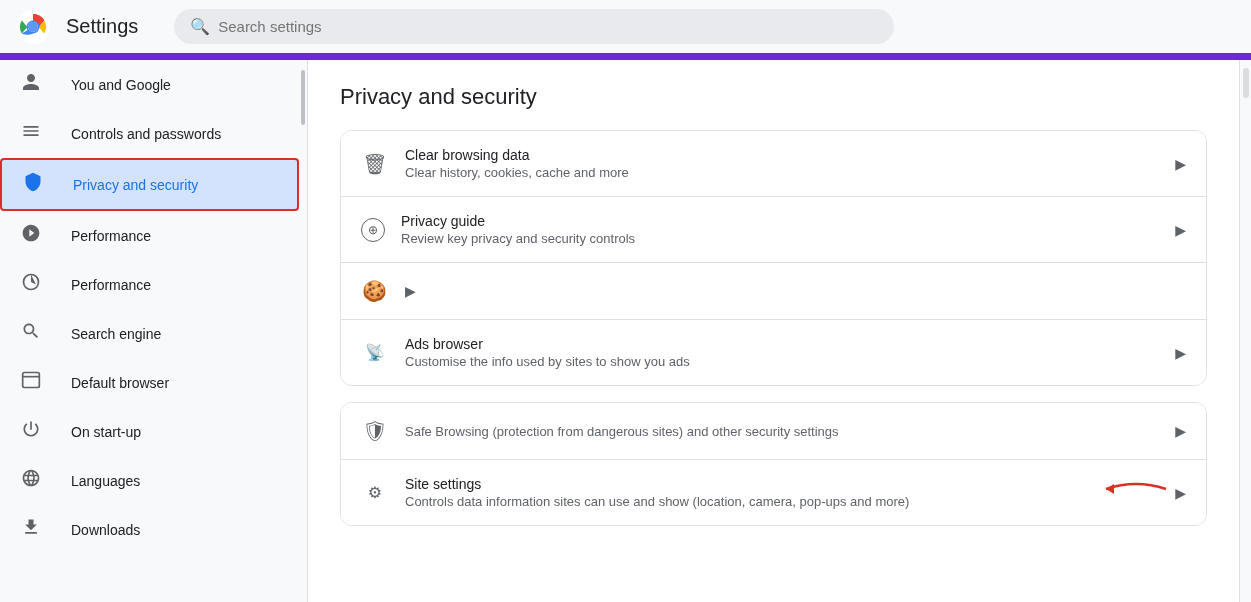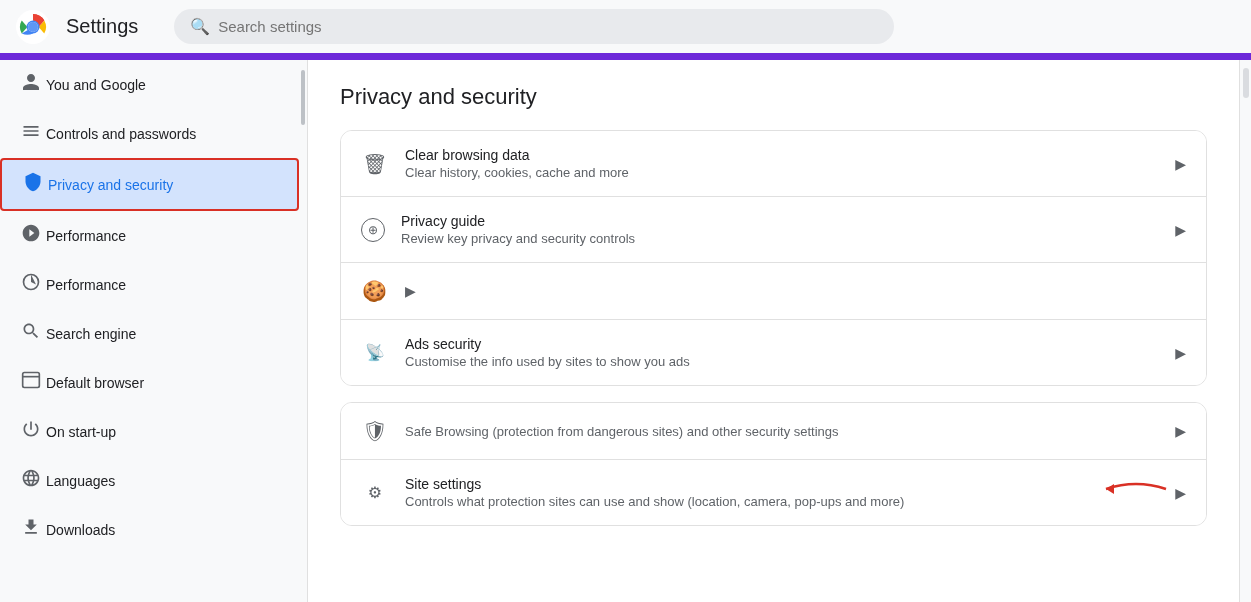--- a/index.html
+++ b/index.html
@@ -26,21 +26,21 @@
 
     
     .main { display: flex; flex: 1; overflow: hidden; }
 
     
     .sidebar {
       width: 308px; background: #f8f9fa; overflow-y: auto;
       border-right: 1px solid #e0e0e0; flex-shrink: 0; position: relative;
     }
     .sidebar-item {
-      display: flex; align-items: center; gap: 4px;
+      display: flex; align-items: center; gap: 29px;
       padding: 12px 16px 12px 20px; cursor: pointer;
       font-size: 14px; color: #202124; border-radius: 0 24px 24px 0; margin-right: 8px;
     }
     .sidebar-item.active {
       background: #d3e3fd; color: #1a73e8; font-weight: 500;
       border: 2px solid #d93025; border-radius: 4px; margin-right: 8px;
     }
     .sidebar-item.active .sidebar-icon { color: #1a73e8; }
     .sidebar-icon { font-size: 18px; width: 22px; text-align: center; color: #5f6368; flex-shrink: 0; }
     .sidebar-label { font-size: 14px; }
@@ -208,40 +208,40 @@
         </div>
         <span class="settings-row-arrow">▶</span>
       </div>
       <div class="settings-row">
         <span class="settings-row-icon">🍪</span>
         <span class="settings-row-arrow">▶</span>
       </div>
       <div class="settings-row">
         <span class="settings-row-icon" style="font-size:16px;">📡</span>
         <div class="settings-row-text">
-          <div class="settings-row-title">Ads security</div>
+          <div class="settings-row-title">Ads browser</div>
           <div class="settings-row-sub">Customise the info used by sites to show you ads</div>
         </div>
         <span class="settings-row-arrow">▶</span>
       </div>
     </div>
 
     <div class="settings-card">
       <div class="settings-row">
         <span class="settings-row-icon">🛡</span>
         <div class="settings-row-text">
           <div class="settings-row-sub">Safe Browsing (protection from dangerous sites) and other security settings</div>
         </div>
         <span class="settings-row-arrow">▶</span>
       </div>
       <div class="settings-row site-settings-row" style="position:relative;">
         <span class="settings-row-icon" style="font-size:16px;">⚙</span>
         <div class="settings-row-text">
           <div class="settings-row-title">Site settings</div>
-          <div class="settings-row-sub">Controls what protection sites can use and show (location, camera, pop-ups and more)</div>
+          <div class="settings-row-sub">Controls data information sites can use and show (location, camera, pop-ups and more)</div>
         </div>
 
         <svg style="position:absolute; right:30px; top:50%; transform:translateY(-60%); pointer-events:none;" width="80" height="40" viewBox="0 0 80 40">
           <path d="M70 20 Q40 10 10 20" stroke="#d93025" stroke-width="2.5" fill="none"></path>
           <polygon points="10,20 18,15 18,25" fill="#d93025"></polygon>
         </svg>
         <span class="settings-row-arrow">▶</span>
       </div>
     </div>
   </div>

